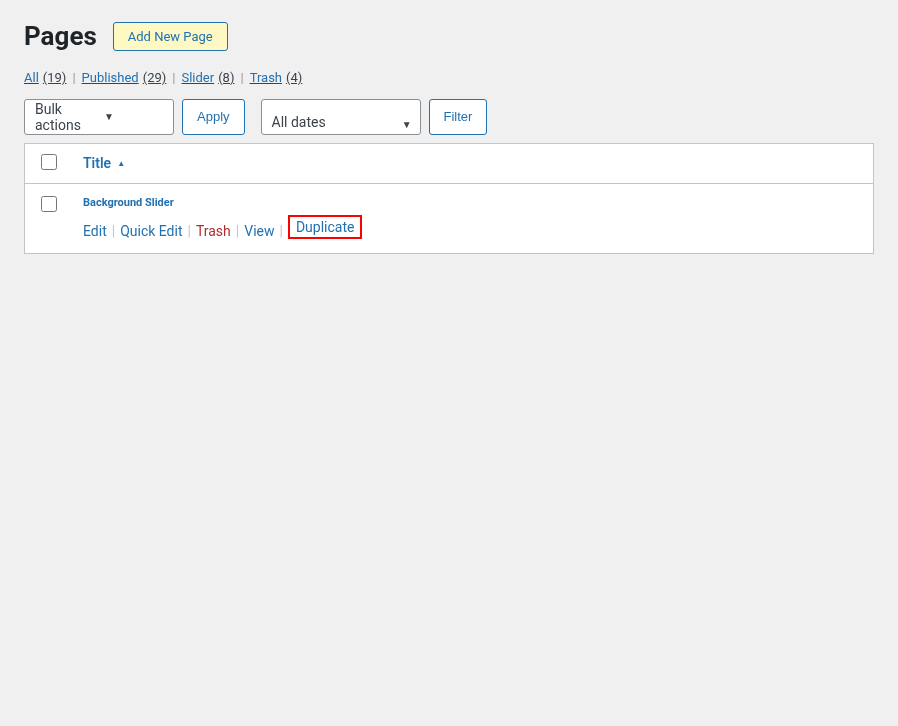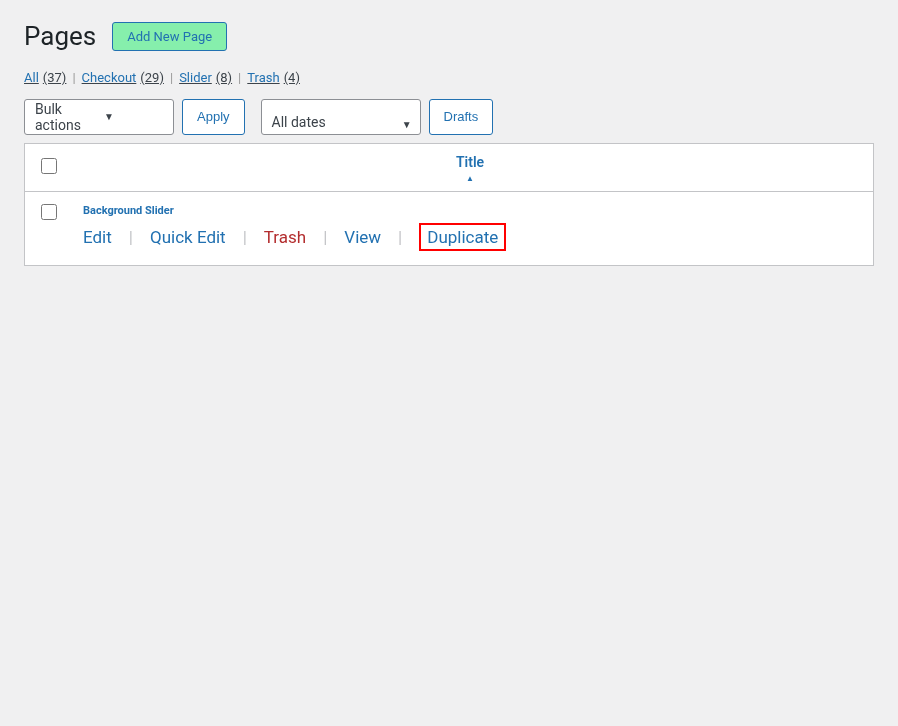--- a/index.html
+++ b/index.html
@@ -20,27 +20,27 @@
       max-width: 898px;
     }
     .page-header {
       display: flex;
       align-items: center;
       gap: 16px;
       margin-bottom: 16px;
     }
     .page-title {
       font-size: 26px;
-      font-weight: 400;
+      font-weight: 700;
       color: #1d2327;
       line-height: 1.3;
     }
     .add-new-btn {
       border: 1px solid #2271b1;
-      background: #86efac;
+      background: #fef9c3;
       color: #2271b1;
       padding: 6px 14px;
       font-size: 13px;
       border-radius: 3px;
       cursor: pointer;
       text-decoration: none;
       font-weight: 400;
     }
     .subsubsub {
       display: flex;
@@ -143,21 +143,20 @@
       font-weight: 400;
     }
     .th-checkbox {
       width: 36px;
       padding: 10px 10px 10px 16px !important;
     }
     .title-header {
       display: flex;
       align-items: center;
       gap: 6px;
-      flex-direction: column;
     }
     .title-header a {
       color: #2271b1;
       text-decoration: none;
       font-weight: 600;
       font-size: 14px;
     }
     .sort-arrows {
       display: flex;
       flex-direction: column;
@@ -186,23 +185,23 @@
     .page-name {
       font-size: 11px;
       font-weight: 700;
       color: #2271b1;
       text-decoration: none;
       display: block;
       margin-bottom: 6px;
     }
     .row-actions {
       display: flex;
-      align-items: center;
-      gap: 12px;
-      font-size: 17px;
+      align-items: flex-end;
+      gap: 0;
+      font-size: 14px;
       flex-wrap: wrap;
     }
     .row-action-link {
       color: #2271b1;
       text-decoration: none;
     }
     .row-action-link.trash-link {
       color: #b32d2e;
     }
     .row-action-sep {
@@ -235,25 +234,25 @@
 <div class="wrap">
 
   <div class="page-header">
     <h1 class="page-title">Pages</h1>
     <a class="add-new-btn">Add New Page</a>
   </div>
 
   <div class="subsubsub">
     <div class="subsubsub-item">
       <a href="#">All</a>
-      <span>(37)</span>
+      <span>(19)</span>
     </div>
     <span class="subsubsub-sep">|</span>
     <div class="subsubsub-item">
-      <a href="#">Checkout</a>
+      <a href="#">Published</a>
       <span>(29)</span>
     </div>
     <span class="subsubsub-sep">|</span>
     <div class="subsubsub-item">
       <a href="#">Slider</a>
       <span>(8)</span>
     </div>
     <span class="subsubsub-sep">|</span>
     <div class="subsubsub-item">
       <a href="#">Trash</a>
@@ -264,21 +263,21 @@
   <div class="tablenav">
     <div class="bulk-actions-select">
       <span>Bulk actions</span>
       <span class="chevron-icon">▼</span>
     </div>
     <button class="apply-btn">Apply</button>
     <div class="dates-select">
       <span>All dates</span>
       <span class="chevron-icon">▼</span>
     </div>
-    <button class="filter-btn">Drafts</button>
+    <button class="filter-btn">Filter</button>
   </div>
 
   <table class="pages-table">
     <thead>
       <tr class="table-header-row">
         <th class="th-checkbox">
           <input type="checkbox" class="checkbox-input" style="">
         </th>
         <th>
           <div class="title-header">

